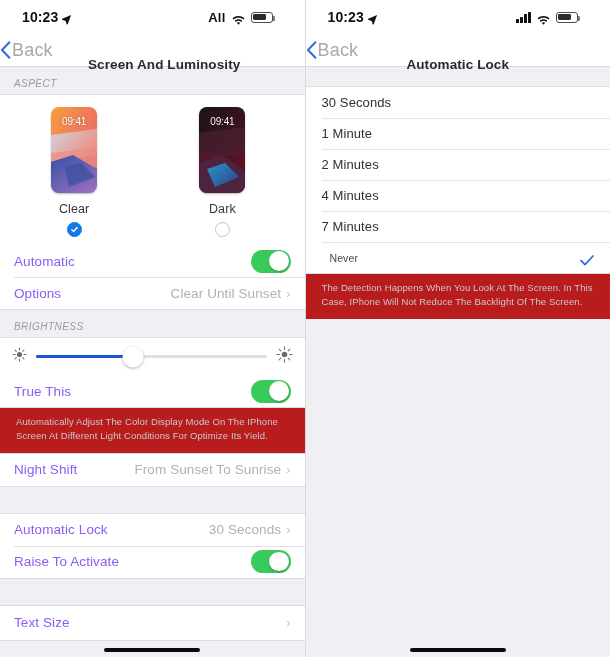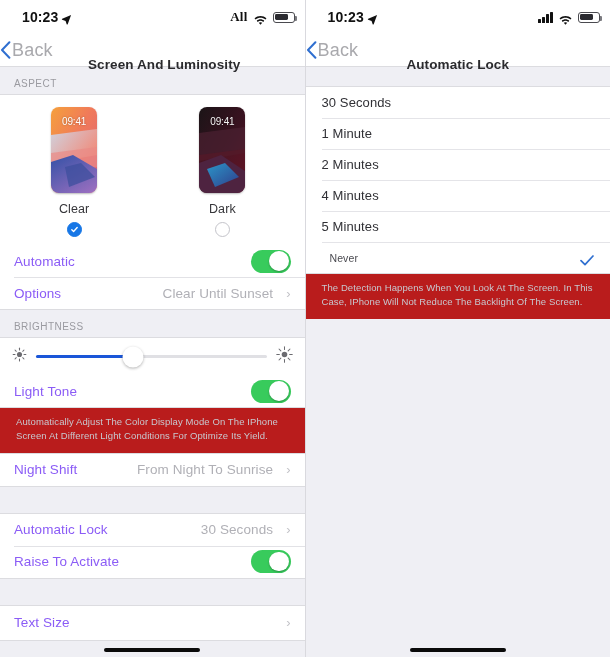--- a/index.html
+++ b/index.html
@@ -11,27 +11,27 @@
     overflow:hidden;
   }
   .screens{display:flex;width:610px;height:657px;}
   .phone{width:305px;height:657px;position:relative;background:#efeff4;overflow:hidden;}
   .phone.left{border-right:1px solid #d9d9de;}
 
   
   .statusbar{
     height:34px;display:flex;align-items:center;
     justify-content:space-between;
-    padding:0 10px 0 22px;background:#ffffff;
+    padding:0 32px 0 22px;background:#ffffff;
     box-sizing:border-box;
   }
   .status-left{display:flex;align-items:center;gap:3px;font-size:14px;font-weight:600;color:#0b0b0b;letter-spacing:.1px;}
   .status-time{font-size:14px;font-weight:600;color:#111;}
   .loc-arrow{display:inline-block;width:11px;height:11px;}
-  .status-right{display:flex;align-items:center;gap:5px;font-family:Liberation Serif, serif;}
+  .status-right{display:flex;align-items:center;gap:5px;}
   .carrier{font-size:13px;font-weight:600;color:#111;letter-spacing:.2px;}
   .bars{display:flex;align-items:flex-end;gap:1.5px;height:11px;}
   .bars i{display:block;width:2.6px;background:#111;border-radius:.6px;}
   .bars i:nth-child(1){height:4px;}
   .bars i:nth-child(2){height:6px;}
   .bars i:nth-child(3){height:8.5px;}
   .bars i:nth-child(4){height:11px;}
   .wifi{width:15px;height:11px;}
   .battery{position:relative;width:22px;height:11px;border:1.3px solid #4a4a4f;border-radius:3px;box-sizing:border-box;}
   .battery::after{content:"";position:absolute;right:-3.4px;top:3px;width:2px;height:5px;background:#7b7b80;border-radius:0 1px 1px 0;}
@@ -57,32 +57,33 @@
   }
   .phone.left .nav-title{text-align:left;left:88px;right:auto;}
 
   
   .gap{background:#efeff4;}
   .section-header{
     background:#efeff4;
     font-size:10px;color:#9a9aa0;letter-spacing:.45px;
     padding:11px 0 5px 14px;
     text-transform:uppercase;
+    font-style:italic;
   }
   .group{background:#ffffff;border-top:1px solid #dcdce0;border-bottom:1px solid #dcdce0;}
   .row{
     display:flex;align-items:center;justify-content:space-between;
     min-height:32px;padding:0 14px 0 14px;background:#fff;
     position:relative;box-sizing:border-box;
   }
   .row + .row::before{
     content:"";position:absolute;left:14px;right:0;top:0;height:1px;background:#e2e2e6;
   }
   .row-label{font-size:13.5px;color:#8b5cf6;letter-spacing:.1px;}
-  .row-right{display:flex;align-items:center;gap:13px;}
+  .row-right{display:flex;align-items:center;gap:5px;}
   .row-value{font-size:13.5px;color:#b0b0b6;letter-spacing:.1px;}
   .chev{font-size:13px;color:#c2c2c7;line-height:1;}
   .footnote{
     background:#b91c1c;color:#c8c8cf;font-size:9.5px;line-height:1.45;
     padding:7px 16px 10px 16px;letter-spacing:.1px;
   }
 
   
   .aspect-body{background:#fff;border-top:1px solid #dcdce0;padding:12px 8px 8px 0;}
   .cards{display:flex;justify-content:space-around;align-items:flex-start;}
@@ -291,34 +292,34 @@
                 <line x1="17.6" y1="11" x2="21" y2="11"></line>
               <line x1="3.9" y1="3.9" x2="6.3" y2="6.3"></line>
                 <line x1="15.7" y1="15.7" x2="18.1" y2="18.1"></line>
               <line x1="18.1" y1="3.9" x2="15.7" y2="6.3"></line>
                 <line x1="6.3" y1="15.7" x2="3.9" y2="18.1"></line>
             </g>
           </svg>
         </span>
       </div>
       <div class="row">
-        <span class="row-label">Light Tone</span>
+        <span class="row-label">True This</span>
         <div class="toggle">
             <span class="knob"></span>
           </div>
       </div>
     </div>
 
     <div class="footnote">Automatically Adjust The Color Display Mode On The IPhone Screen At Different Light Conditions For Optimize Its Yield.</div>
 
     <div class="group">
       <div class="row">
         <span class="row-label">Night Shift</span>
         <div class="row-right">
-          <span class="row-value">From Night To Sunrise</span>
+          <span class="row-value">From Sunset To Sunrise</span>
           <span class="chev">›</span>
         </div>
       </div>
     </div>
 
     <div class="gap" style="height:26px;"></div>
 
     <div class="group">
       <div class="row">
         <span class="row-label">Automatic Lock</span>
@@ -399,21 +400,21 @@
       <div class="opt-row">
         <span class="opt-label">1 Minute</span>
       </div>
       <div class="opt-row">
         <span class="opt-label">2 Minutes</span>
       </div>
       <div class="opt-row">
         <span class="opt-label">4 Minutes</span>
       </div>
       <div class="opt-row">
-        <span class="opt-label">5 Minutes</span>
+        <span class="opt-label">7 Minutes</span>
       </div>
       <div class="opt-row small">
         <span class="opt-label">Never</span>
         <span class="check">
           <svg viewBox="0 0 14 11" width="14" height="11">
               <path d="M1 5.6 5 9.6 13 1" fill="none" stroke="#2f6fd0" stroke-width="1.7" stroke-linecap="round" stroke-linejoin="round"></path>
             </svg>
         </span>
       </div>
     </div>

